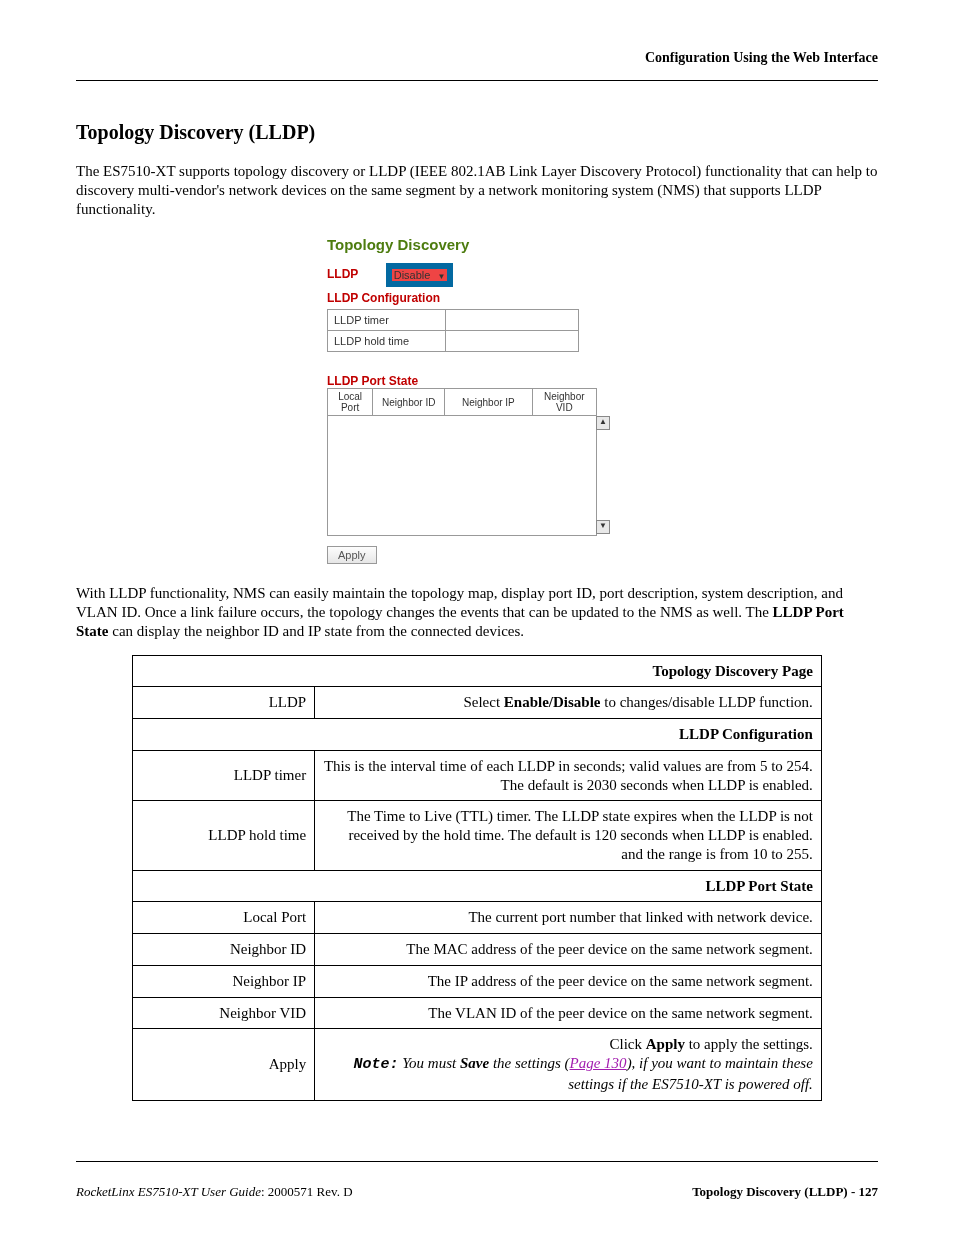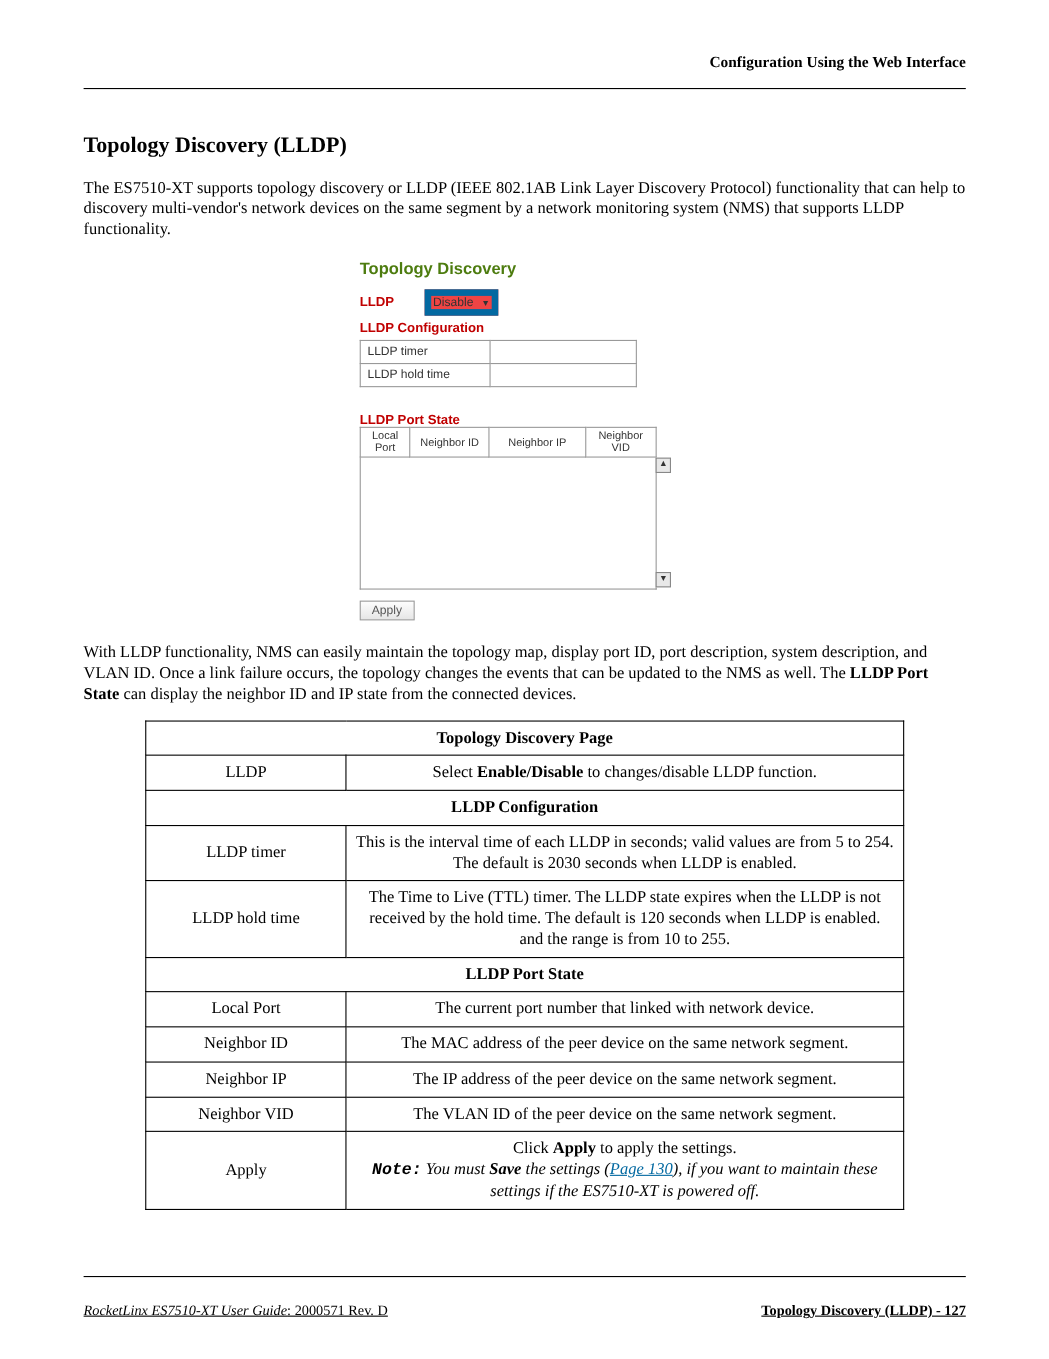--- a/index.html
+++ b/index.html
@@ -140,43 +140,42 @@
     border-collapse: collapse;
     width: 86%;
     margin: 14px auto 0 auto;
   }
   table.doc-table td, table.doc-table th {
     border: 1px solid #000;
     padding: 6px 8px;
     vertical-align: top;
     font-size: 15px;
     line-height: 1.25;
-    text-align: center;
+    text-align: right;
   }
   table.doc-table th {
     font-weight: bold;
   }
   table.doc-table td.label-col {
     width: 165px;
     vertical-align: middle;
   }
   .subhead-row td {
     font-weight: bold;
   }
   .note-prefix { font-weight: bold; font-style: italic; font-family: Liberation Mono, monospace; }
   .italic { font-style: italic; }
-  .link { color: #0369a1; text-decoration: underline; font-style: italic; }
+  .link { color: #a21caf; text-decoration: underline; font-style: italic; }
   .footer {
     border-top: 1px solid #000;
     margin-top: 60px;
     padding-top: 22px;
     font-size: 13px;
     display: flex;
     justify-content: space-between;
-    text-decoration: underline;
   }
   .footer .left { font-style: italic; }
   .footer .left .normal { font-style: normal; }
   .footer .right { font-weight: bold; }
 </style>
 </head>
 <body>
 
 <div class="page">
   <div class="top-header">

